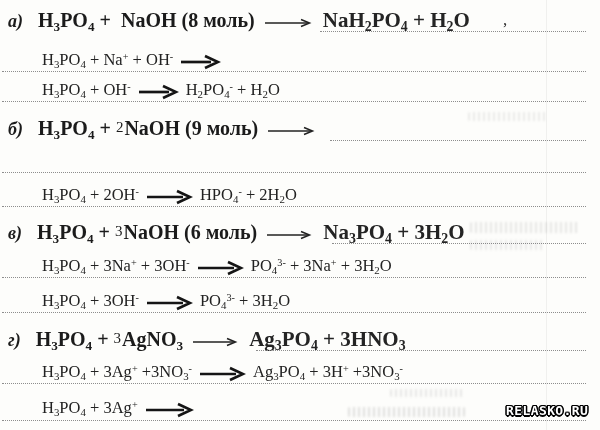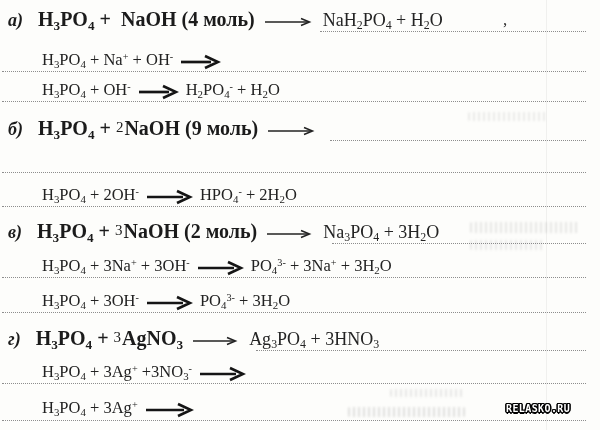--- a/index.html
+++ b/index.html
@@ -11,56 +11,56 @@
   }
   sub { font-size:66%; line-height:0; vertical-align:baseline; position:relative; top:0.28em; }
   sup { font-size:62%; line-height:0; vertical-align:baseline; position:relative; top:-0.5em; letter-spacing:0; }
 
   .row { position:absolute; display:flex; align-items:baseline; white-space:nowrap; }
   .header-row { left:8px; font-size:20px; font-weight:700; }
   .ionic-row  { left:42px; font-size:16.5px; font-weight:400; color:#222; }
 
   .section-label { font-style:italic; font-size:18px; font-weight:700; margin-right:15px; }
   .coef { font-weight:400; font-size:15px; position:relative; top:-3px; margin:0 1px 0 5px; min-width:4px; }
-  .answer { font-weight:400; font-size:18px; margin-left:7px; color:#242424; }
+  .answer { font-weight:700; font-size:21px; margin-left:7px; color:#242424; }
 
   .arrow { align-self:center; transform:translateY(2px); flex:none; }
   .arrow-thin { margin:0 4px 0 9px; }
   .arrow-bold { margin:0 7px 0 8px; }
 
   .dl { position:absolute; height:0; border-bottom:1.4px dotted #8d8d8d; }
 
   .fold-line { position:absolute; left:546px; top:0; width:0; height:430px; border-left:1.5px solid rgba(0,0,0,0.05); }
 
   .bleed { position:absolute; filter:blur(0.8px); border-radius:2px;
     background:repeating-linear-gradient(90deg, rgba(110,110,110,0.38) 0 2px, rgba(110,110,110,0) 2px 5px); }
 
   .trailing-mark { position:absolute; left:503px; top:10px; font-size:17px; color:#333; }
 
   .watermark {
     position:absolute; left:506px; top:403px;
     font-family:"DejaVu Sans Mono", monospace;
-    font-size:10px; font-weight:700; letter-spacing:0.4px;
+    font-size:13px; font-weight:700; letter-spacing:0.4px;
     color:#ffffff;
     text-shadow:-1.5px 0 #000, 1.5px 0 #000, 0 -1.5px #000, 0 1.5px #000,
                 -1px -1px #000, 1px 1px #000, 1px -1px #000, -1px 1px #000;
   }
 </style>
 </head>
 <body>
 
 <div class="page">
 
   <div class="fold-line"></div>
 
   <div class="row header-row" style="top:8px">
     <span class="section-label">а)</span>
     <span>H<sub>3</sub>PO<sub>4</sub> +</span>
     <span class="coef"></span>
-    <span>NaOH (4 моль)</span>
+    <span>NaOH (8 моль)</span>
     <svg class="arrow arrow-thin" width="48" height="12" viewBox="0 0 48 12">
         <line x1="1" y1="6" x2="44" y2="6" stroke="#222" stroke-width="1.5"></line>
         <path d="M37 2.5 L45.5 6 L37 9.5" fill="none" stroke="#222" stroke-width="1.5"></path>
       </svg>
     <span class="answer">NaH<sub>2</sub>PO<sub>4</sub> + H<sub>2</sub>O</span>
   </div>
   <span class="trailing-mark">,</span>
   <div class="dl" style="left:320px; top:31px; width:266px"></div>
 
   <div class="row ionic-row" style="top:50px">
@@ -103,21 +103,21 @@
         <path d="M30 2 L43 8 L30 14" fill="none" stroke="#151515" stroke-width="2.7"></path>
       </svg>
     <span>HPO<sub>4</sub><sup>-</sup> + 2H<sub>2</sub>O</span>
   </div>
   <div class="dl" style="left:2px; top:206px; width:584px"></div>
 
   <div class="row header-row" style="top:220px">
     <span class="section-label">в)</span>
     <span>H<sub>3</sub>PO<sub>4</sub> +</span>
     <span class="coef">3</span>
-    <span>NaOH (2 моль)</span>
+    <span>NaOH (6 моль)</span>
     <svg class="arrow arrow-thin" width="46" height="12" viewBox="0 0 46 12">
         <line x1="1" y1="6" x2="42" y2="6" stroke="#222" stroke-width="1.5"></line>
         <path d="M35 2.5 L43.5 6 L35 9.5" fill="none" stroke="#222" stroke-width="1.5"></path>
       </svg>
     <span class="answer">Na<sub>3</sub>PO<sub>4</sub> + 3H<sub>2</sub>O</span>
   </div>
   <div class="dl" style="left:332px; top:243px; width:254px"></div>
 
   <div class="row ionic-row" style="top:256px">
     <span>H<sub>3</sub>PO<sub>4</sub> + 3Na<sup>+</sup> + 3OH<sup>-</sup></span>
@@ -151,20 +151,21 @@
     <span class="answer">Ag<sub>3</sub>PO<sub>4</sub> + 3HNO<sub>3</sub></span>
   </div>
   <div class="dl" style="left:256px; top:350px; width:330px"></div>
 
   <div class="row ionic-row" style="top:362px">
     <span>H<sub>3</sub>PO<sub>4</sub> + 3Ag<sup>+</sup> +3NO<sub>3</sub><sup>-</sup></span>
     <svg class="arrow arrow-bold" width="46" height="16" viewBox="0 0 46 16">
         <line x1="0" y1="8" x2="36" y2="8" stroke="#151515" stroke-width="2.7"></line>
         <path d="M30 2 L43 8 L30 14" fill="none" stroke="#151515" stroke-width="2.7"></path>
       </svg>
+    <span>Ag<sub>3</sub>PO<sub>4</sub> + 3H<sup>+</sup> +3NO<sub>3</sub><sup>-</sup></span>
   </div>
   <div class="dl" style="left:2px; top:383px; width:584px"></div>
 
   <div class="row ionic-row" style="top:398px">
     <span>H<sub>3</sub>PO<sub>4</sub> + 3Ag<sup>+</sup></span>
     <svg class="arrow arrow-bold" width="48" height="16" viewBox="0 0 48 16">
         <line x1="0" y1="8" x2="38" y2="8" stroke="#151515" stroke-width="2.7"></line>
         <path d="M32 2 L45 8 L32 14" fill="none" stroke="#151515" stroke-width="2.7"></path>
       </svg>
   </div>

